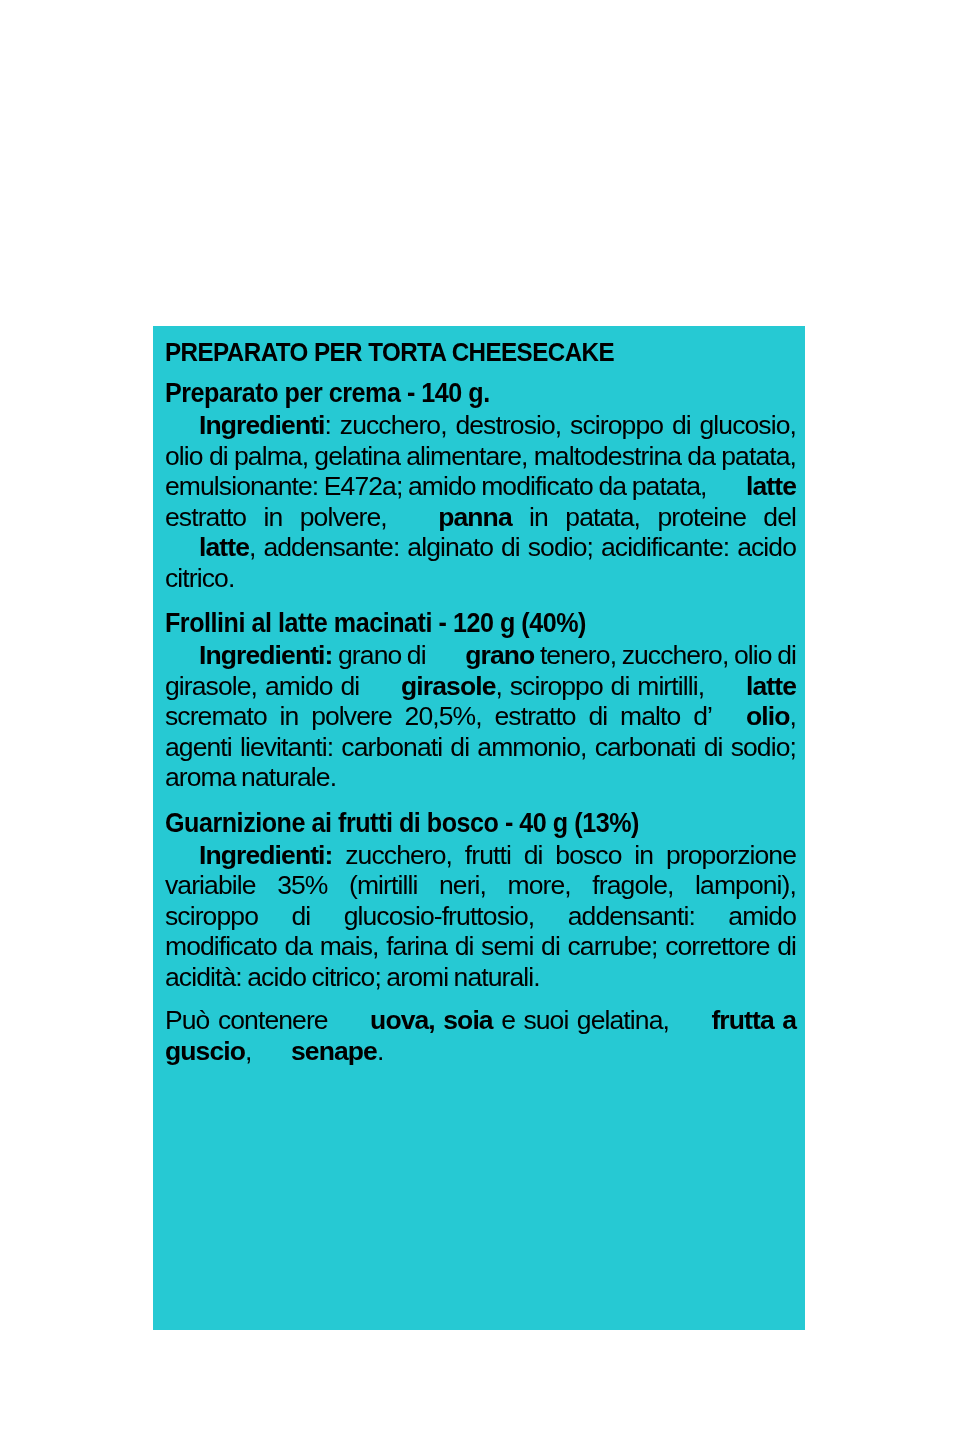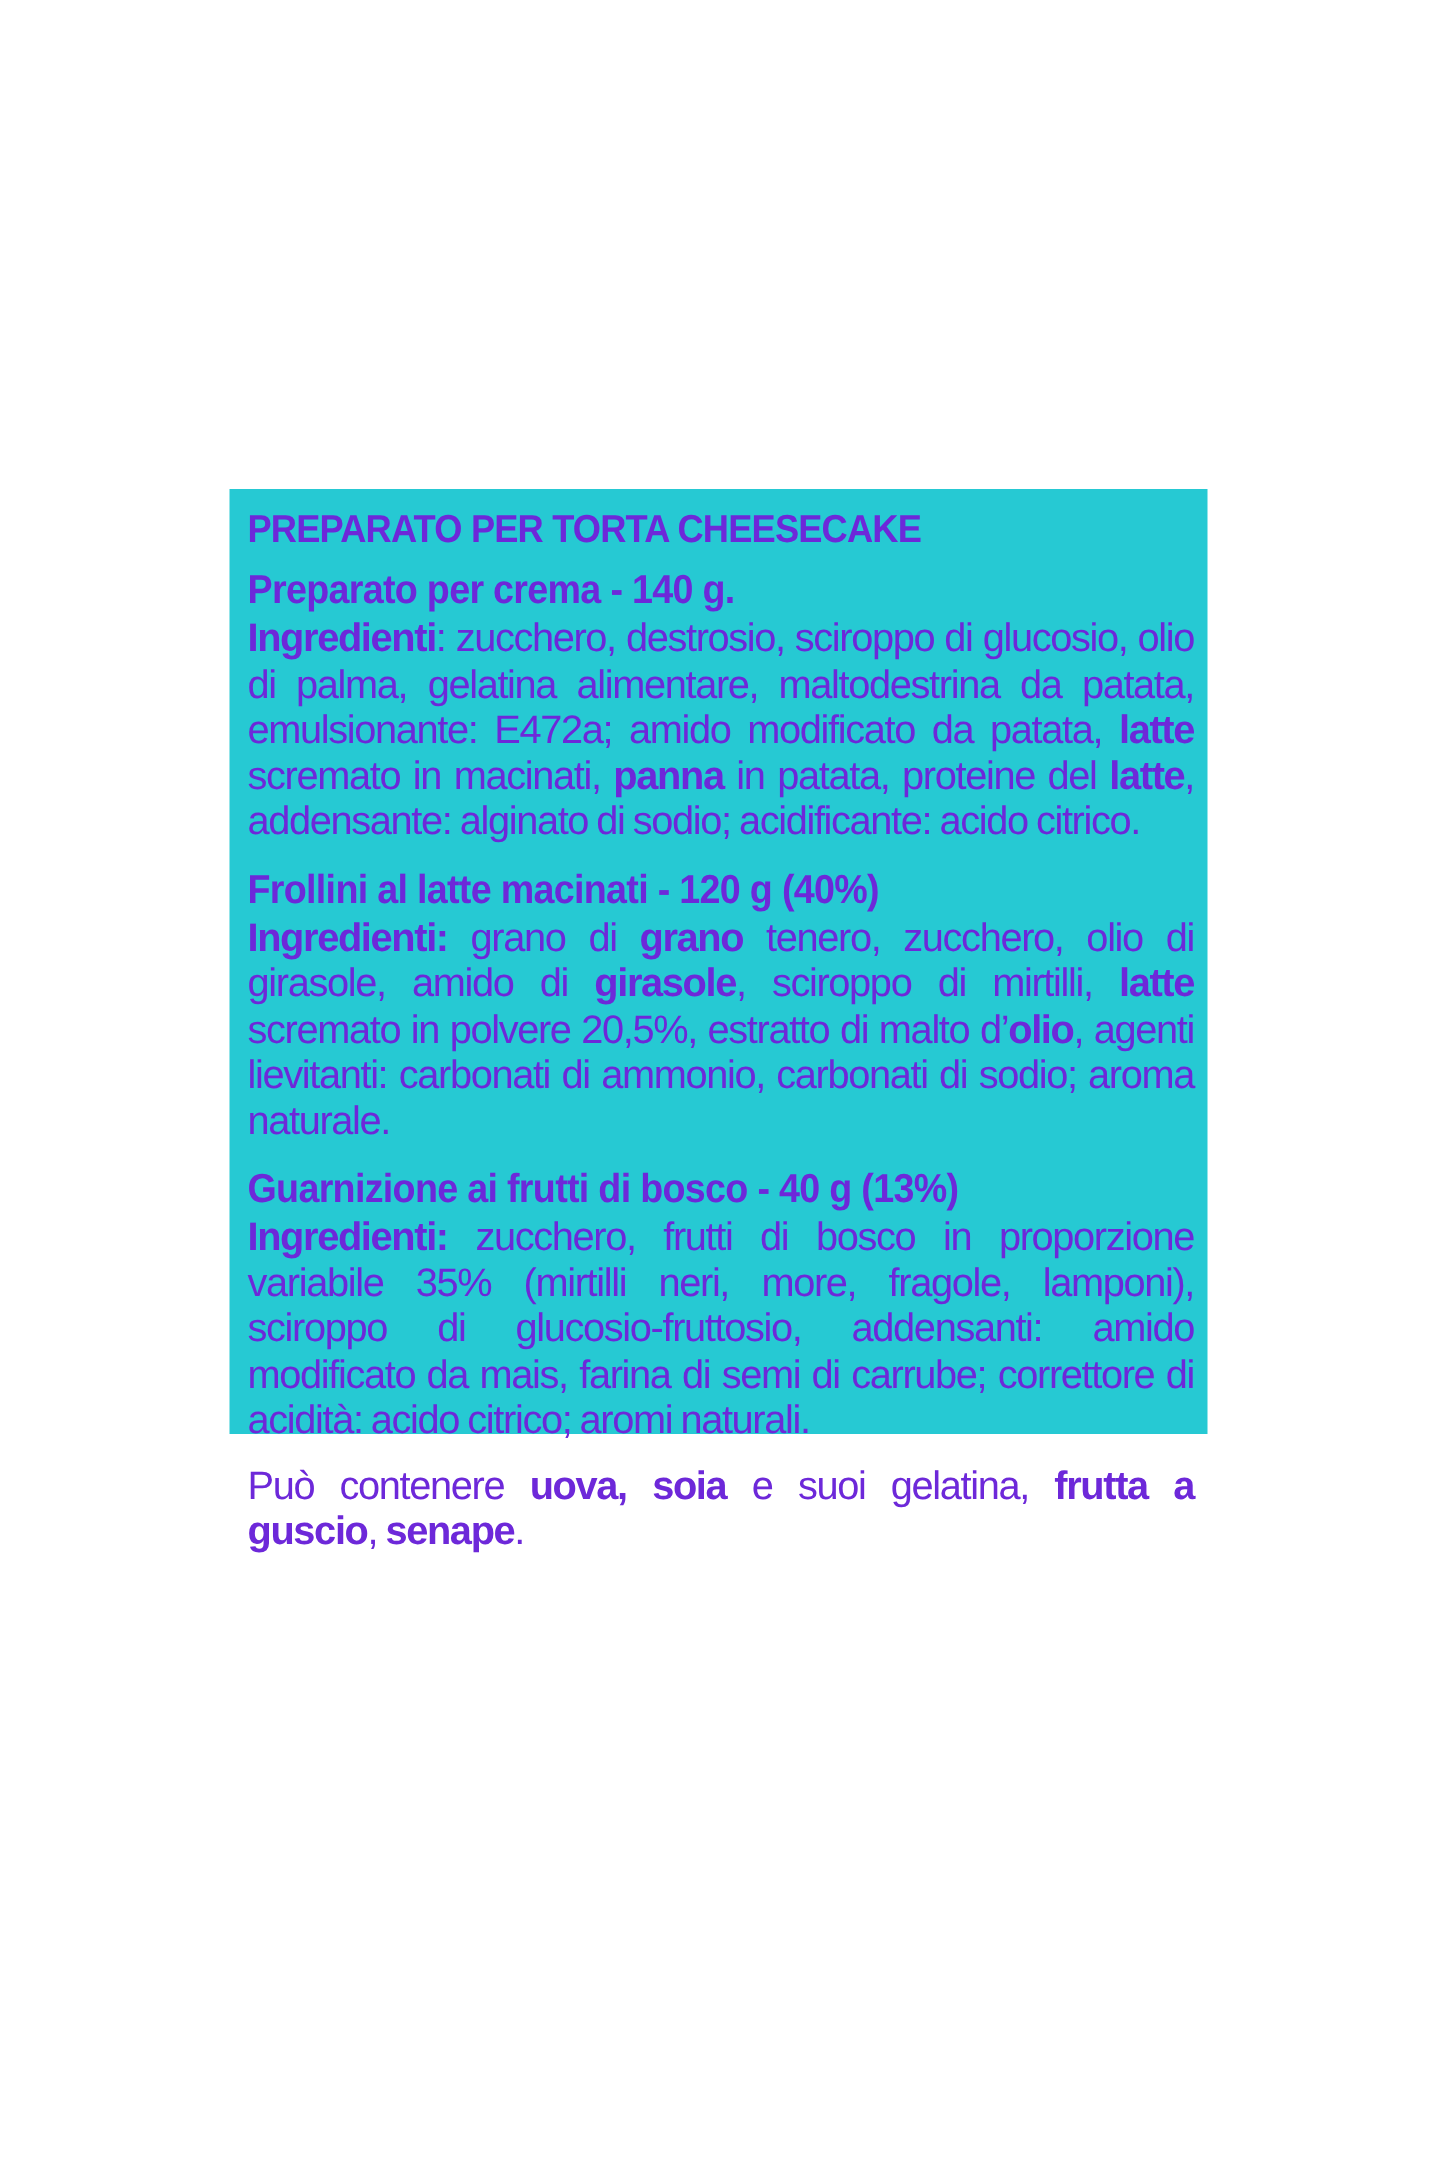--- a/index.html
+++ b/index.html
@@ -11,25 +11,25 @@
       width: 960px;
       height: 1440px;
       position: relative;
       overflow: hidden;
     }
     .panel {
       position: absolute;
       left: 153px;
       top: 326px;
       width: 652px;
-      height: 630px;
+      height: 1004px;
       background: #26c9d3;
       box-sizing: border-box;
       padding: 10px 9px 16px 12px;
-      color: #6d28d9;
+      color: #000000;
       font-family: "Liberation Sans", sans-serif;
     }
     .title {
       font-weight: bold;
       font-size: 26px;
       line-height: 32px;
       letter-spacing: -0.6px;
       transform: scaleX(0.93);
       transform-origin: left center;
       white-space: nowrap;
@@ -47,35 +47,36 @@
       font-size: 26.5px;
       line-height: 30.5px;
       text-align: justify;
       text-align-last: left;
       letter-spacing: -0.9px;
       word-spacing: -1px;
       font-stretch: condensed;
     }
     .para b {
       font-weight: bold;
+      margin-left: 34px;
     }
     .gap-s { height: 8px; }
     .gap-l { height: 13px; }
   </style>
 </head>
 <body>
 
 <div class="panel">
   <div class="title">PREPARATO PER TORTA CHEESECAKE</div>
   <div class="gap-s"></div>
 
   <div>
     <div class="section-title">Preparato per crema - 140 g.</div>
     <div class="para">
-      <b>Ingredienti</b><span>:  zucchero, destrosio, sciroppo di glucosio, olio di palma, gelatina alimentare, maltodestrina da patata, emulsionante: E472a; amido modificato da patata, </span><b>latte</b><span> scremato in macinati, </span><b>panna</b><span> in patata, proteine del </span><b>latte</b><span>, addensante: alginato di sodio; acidificante: acido citrico.</span>
+      <b>Ingredienti</b><span>:  zucchero, destrosio, sciroppo di glucosio, olio di palma, gelatina alimentare, maltodestrina da patata, emulsionante: E472a; amido modificato da patata, </span><b>latte</b><span> estratto in polvere, </span><b>panna</b><span> in patata, proteine del </span><b>latte</b><span>, addensante: alginato di sodio; acidificante: acido citrico.</span>
     </div>
   </div>
   <div class="gap-l"></div>
 
   <div>
     <div class="section-title">Frollini al latte macinati - 120 g (40%)</div>
     <div class="para">
       <b>Ingredienti:</b><span> grano di </span><b>grano</b><span> tenero, zucchero, olio di girasole, amido di </span><b>girasole</b><span>, sciroppo di mirtilli, </span><b>latte</b><span> scremato in polvere 20,5%, estratto di malto d’</span><b>olio</b><span>, agenti lievitanti: carbonati di ammonio, carbonati di sodio; aroma naturale.</span>
     </div>
   </div>

